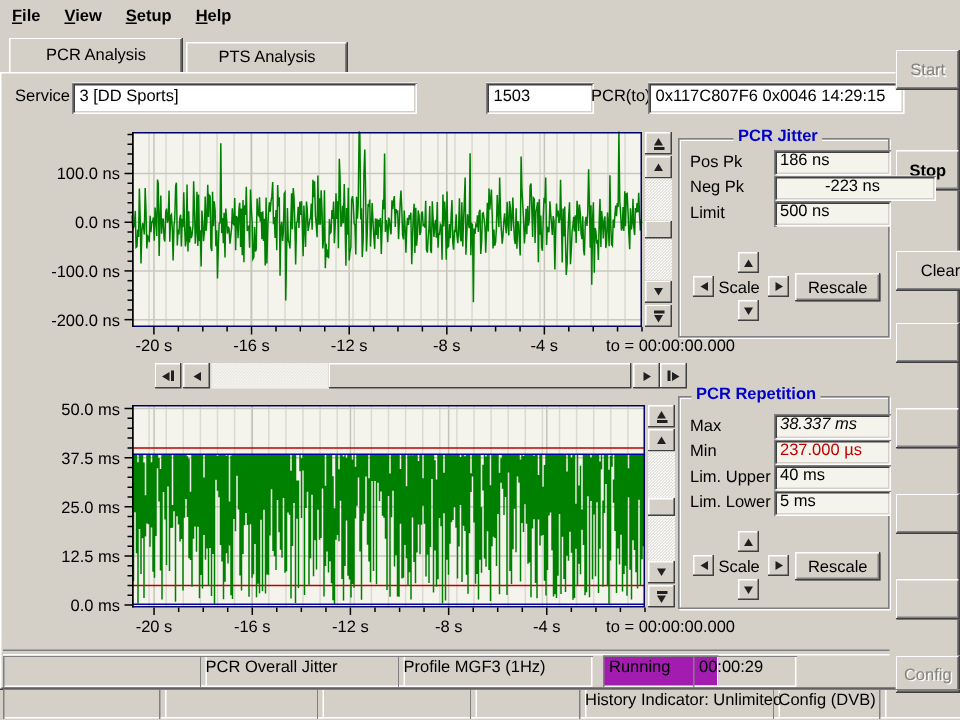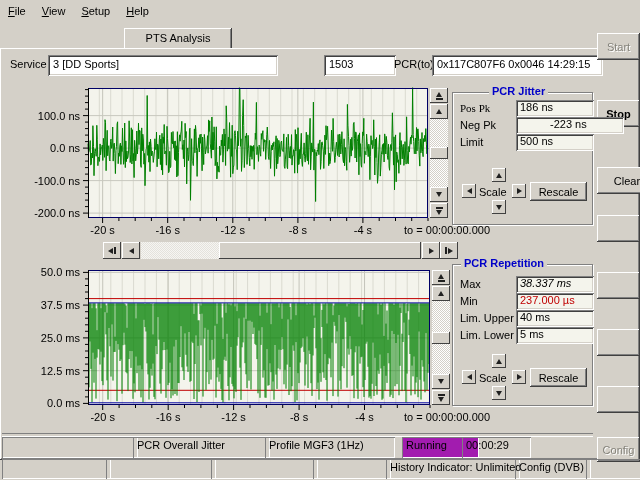--- a/index.html
+++ b/index.html
@@ -49,28 +49,31 @@
                      linear-gradient(45deg,#e4e2dc 25%,transparent 25%,transparent 75%,#e4e2dc 75%);
     background-size:2px 2px;background-position:0 0,1px 1px;}
   svg text{font-family:"Liberation Sans",sans-serif;font-size:11px;fill:#000;}
   .groove{border-top:1px solid #808080;border-bottom:1px solid #fff;}
 </style>
 </head>
 <body>
 
 <div class="win">
 
-  <div class="abs menu-bar" id="menu-bar" style="left:0;top:0;width:544px;height:21px;">
+  <div class="abs menu-bar" id="menu-bar" style="left:0;top:0;width:544px;height:21px;font-weight:bold;">
       <div class="menu-item"><u>F</u>ile</div>
       <div class="menu-item"><u>V</u>iew</div>
       <div class="menu-item"><u>S</u>etup</div>
       <div class="menu-item"><u>H</u>elp</div>
     </div>
 
   <div class="abs" id="tab-strip" style="left:0;top:21px;width:592px;height:27px;">
+      <div class="tab" style="position: absolute; left: 6px; top: 4px; width: 116px; height: 23px; z-index: 3;">
+        <div>PCR Analysis</div>
+      </div>
       <div class="tab" style="position: absolute; left: 124px; top: 7px; width: 108px; height: 20px;">
         <div>PTS Analysis</div>
       </div>
     </div>
 
   <div class="abs raised" style="left:0;top:48px;width:640px;height:412px;"></div>
 
   <div class="abs plabel" style="left:10px;top:58px;">Service</div>
   <div class="abs sunken field" style="left:48px;top:55px;width:220px;height:18px;">
     <span>3 [DD Sports]</span>
@@ -429,21 +432,21 @@
   <div id="status-row2">
       <div class="abs cell" style="position: absolute; left: 2px; top: 459px; width: 101px; height: 18px;"></div>
       <div class="abs cell" style="position: absolute; left: 106px; top: 459px; width: 102px; height: 18px;"></div>
       <div class="abs cell" style="position: absolute; left: 211px; top: 459px; width: 99px; height: 18px;"></div>
       <div class="abs cell" style="position: absolute; left: 313px; top: 459px; width: 70px; height: 18px;"></div>
       <div class="abs cell" style="position: absolute; left: 386px; top: 459px; width: 126px; height: 18px;">History Indicator: Unlimited</div>
       <div class="abs cell" style="position: absolute; left: 515px; top: 459px; width: 68px; height: 18px;">Config (DVB)</div>
       <div class="abs cell" style="position: absolute; left: 586px; top: 459px; width: 52px; height: 18px;"></div>
     </div>
 
-<div class="plabel abs" style="position: absolute; left: 460px; top: 102px; font-family: Liberation Serif, serif;">Pos Pk</div>
+<div class="plabel abs" style="position: absolute; left: 460px; top: 102px;">Pos Pk</div>
     <div class="abs sunken pfield" style="position: absolute; left: 516px; top: 100px; width: 70px; height: 15px;">
       <div>186 ns</div>
     </div>
     <div class="plabel abs" style="position: absolute; left: 460px; top: 119px;">Neg Pk</div>
     <div class="abs sunken pfield" style="position: absolute; left: 516px; top: 117px; width: 70px; height: 15px; padding-left: 34px;">
       <div>-223 ns</div>
     </div>
     <div class="plabel abs" style="position: absolute; left: 460px; top: 136px;">Limit</div>
     <div class="abs sunken pfield" style="position: absolute; left: 516px; top: 134px; width: 70px; height: 15px;">
       <div>500 ns</div>

